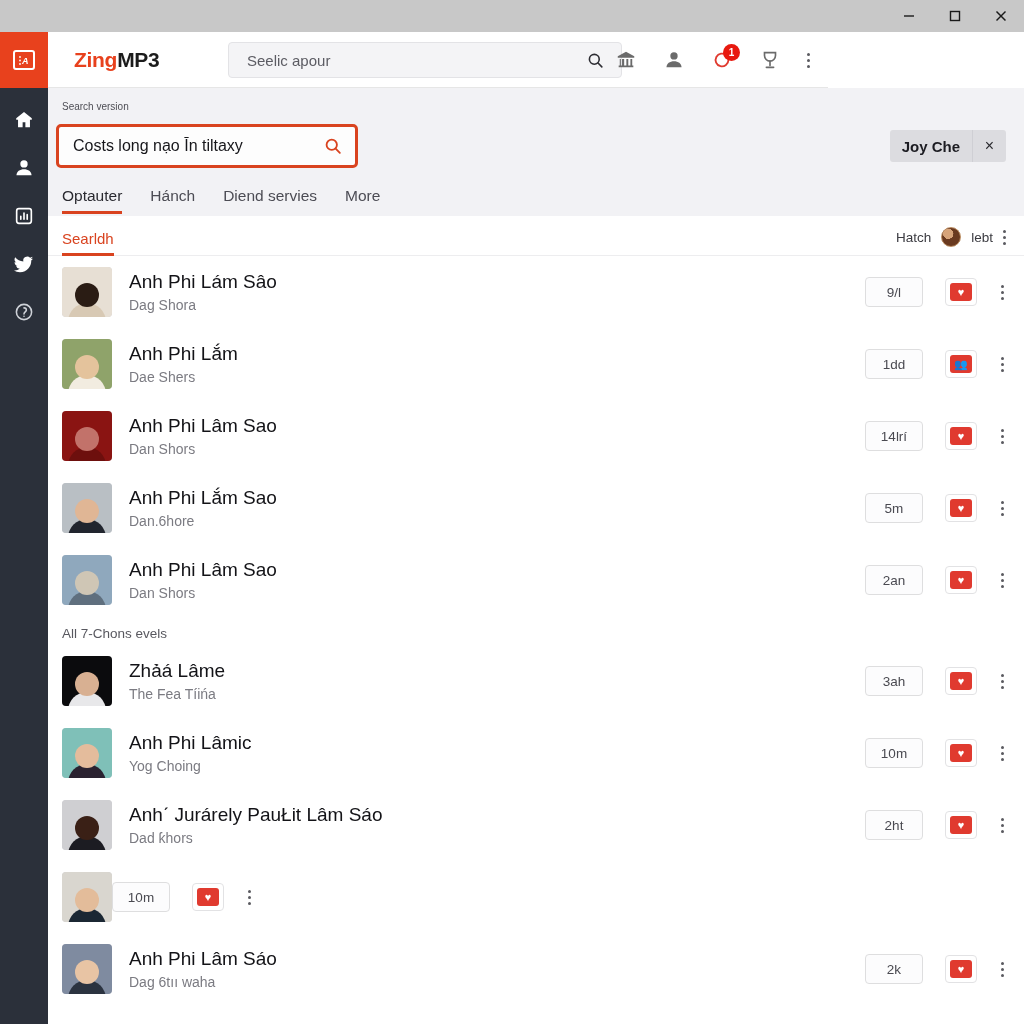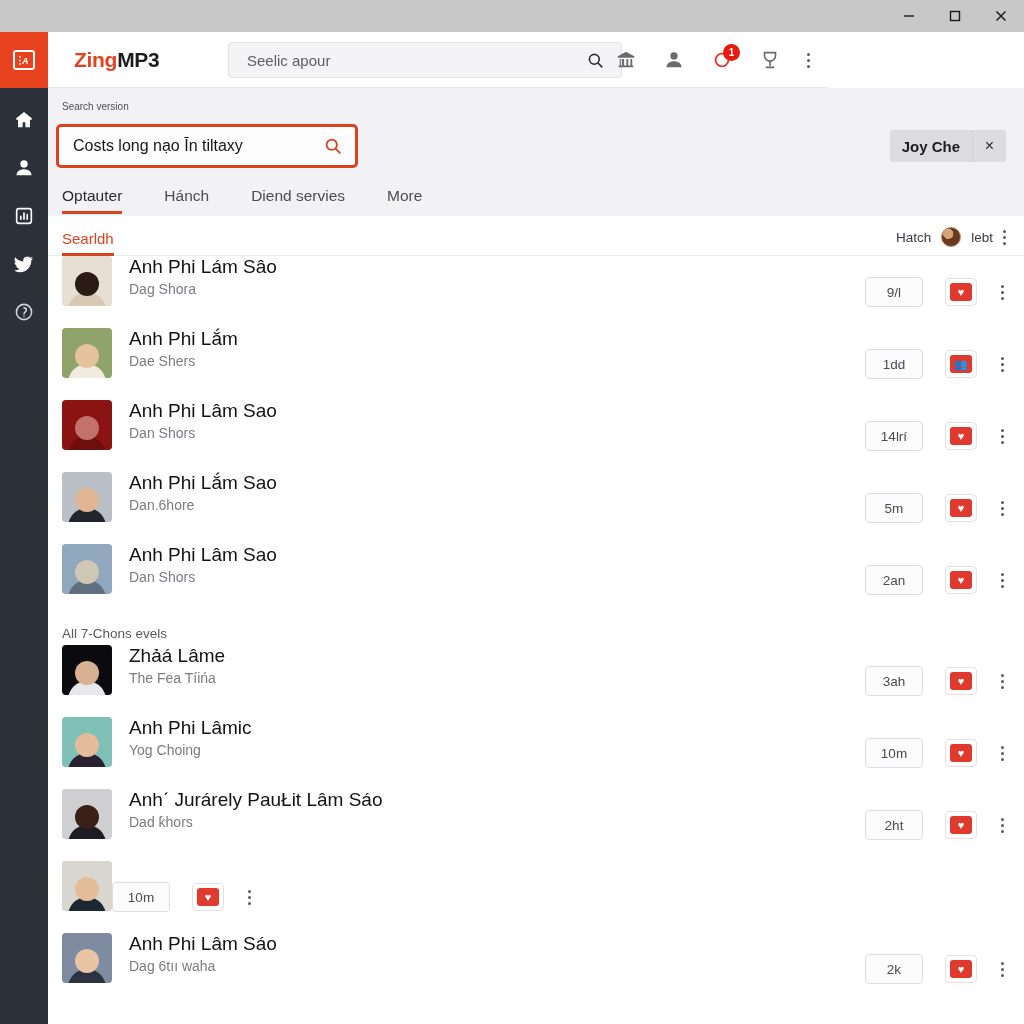--- a/index.html
+++ b/index.html
@@ -105,21 +105,21 @@
   }
   .chip .x {
     background:#dcdce0; color:#2a2a2f; width:34px;
     display:flex; align-items:center; justify-content:center;
     border-left:1px solid #cfcfd4; border-radius:0 3px 3px 0; font-size:16px;
   }
 
   
   .tabs {
     position:absolute; left:0; top:90px; width:976px; height:36px;
-    display:flex; align-items:flex-end; padding-left:14px; gap:42px;
+    display:flex; align-items:flex-end; padding-left:14px; gap:28px;
   }
   .tab { font-size:15.5px; color:#4c4c54; padding-bottom:9px; position:relative; }
   .tab.active { color:#2a2a30; }
   .tab.active:after {
     content:""; position:absolute; left:0; right:0; bottom:0;
     height:3px; background:#d9431f;
   }
 
   
   .card {
@@ -146,21 +146,21 @@
     border:1px solid #b98b60;
   }
   .kebab { display:flex; flex-direction:column; gap:3px; align-items:center; }
   .kebab i { width:3px; height:3px; border-radius:50%; background:#5a5a60; display:block; }
 
   .section-label {
     padding:10px 0 4px 14px; font-size:13.5px; color:#58585f;
   }
 
   .row {
-    height:72px; display:flex; padding:0 18px 0 14px;
+    height:72px; display:flex; align-items:center; padding:0 18px 0 14px;
   }
   .thumb {
     width:50px; height:50px; border-radius:4px; flex:none;
     background:#cfcfd4; overflow:hidden; position:relative;
   }
   .thumb .sky { position:absolute; inset:0; }
   .thumb .head {
     position:absolute; left:50%; transform:translateX(-50%);
     bottom:10px; width:24px; height:24px; border-radius:50%;
   }

